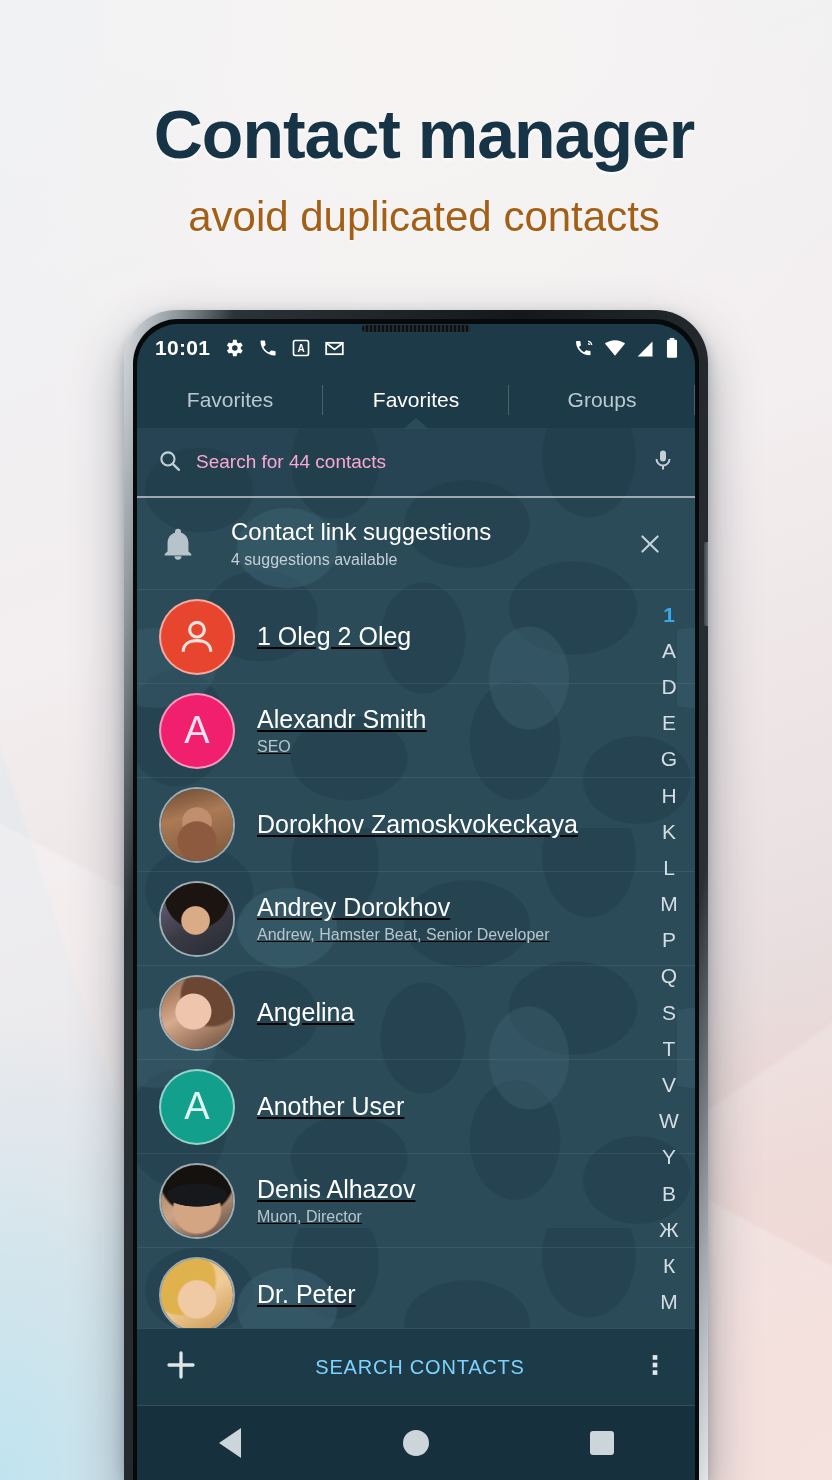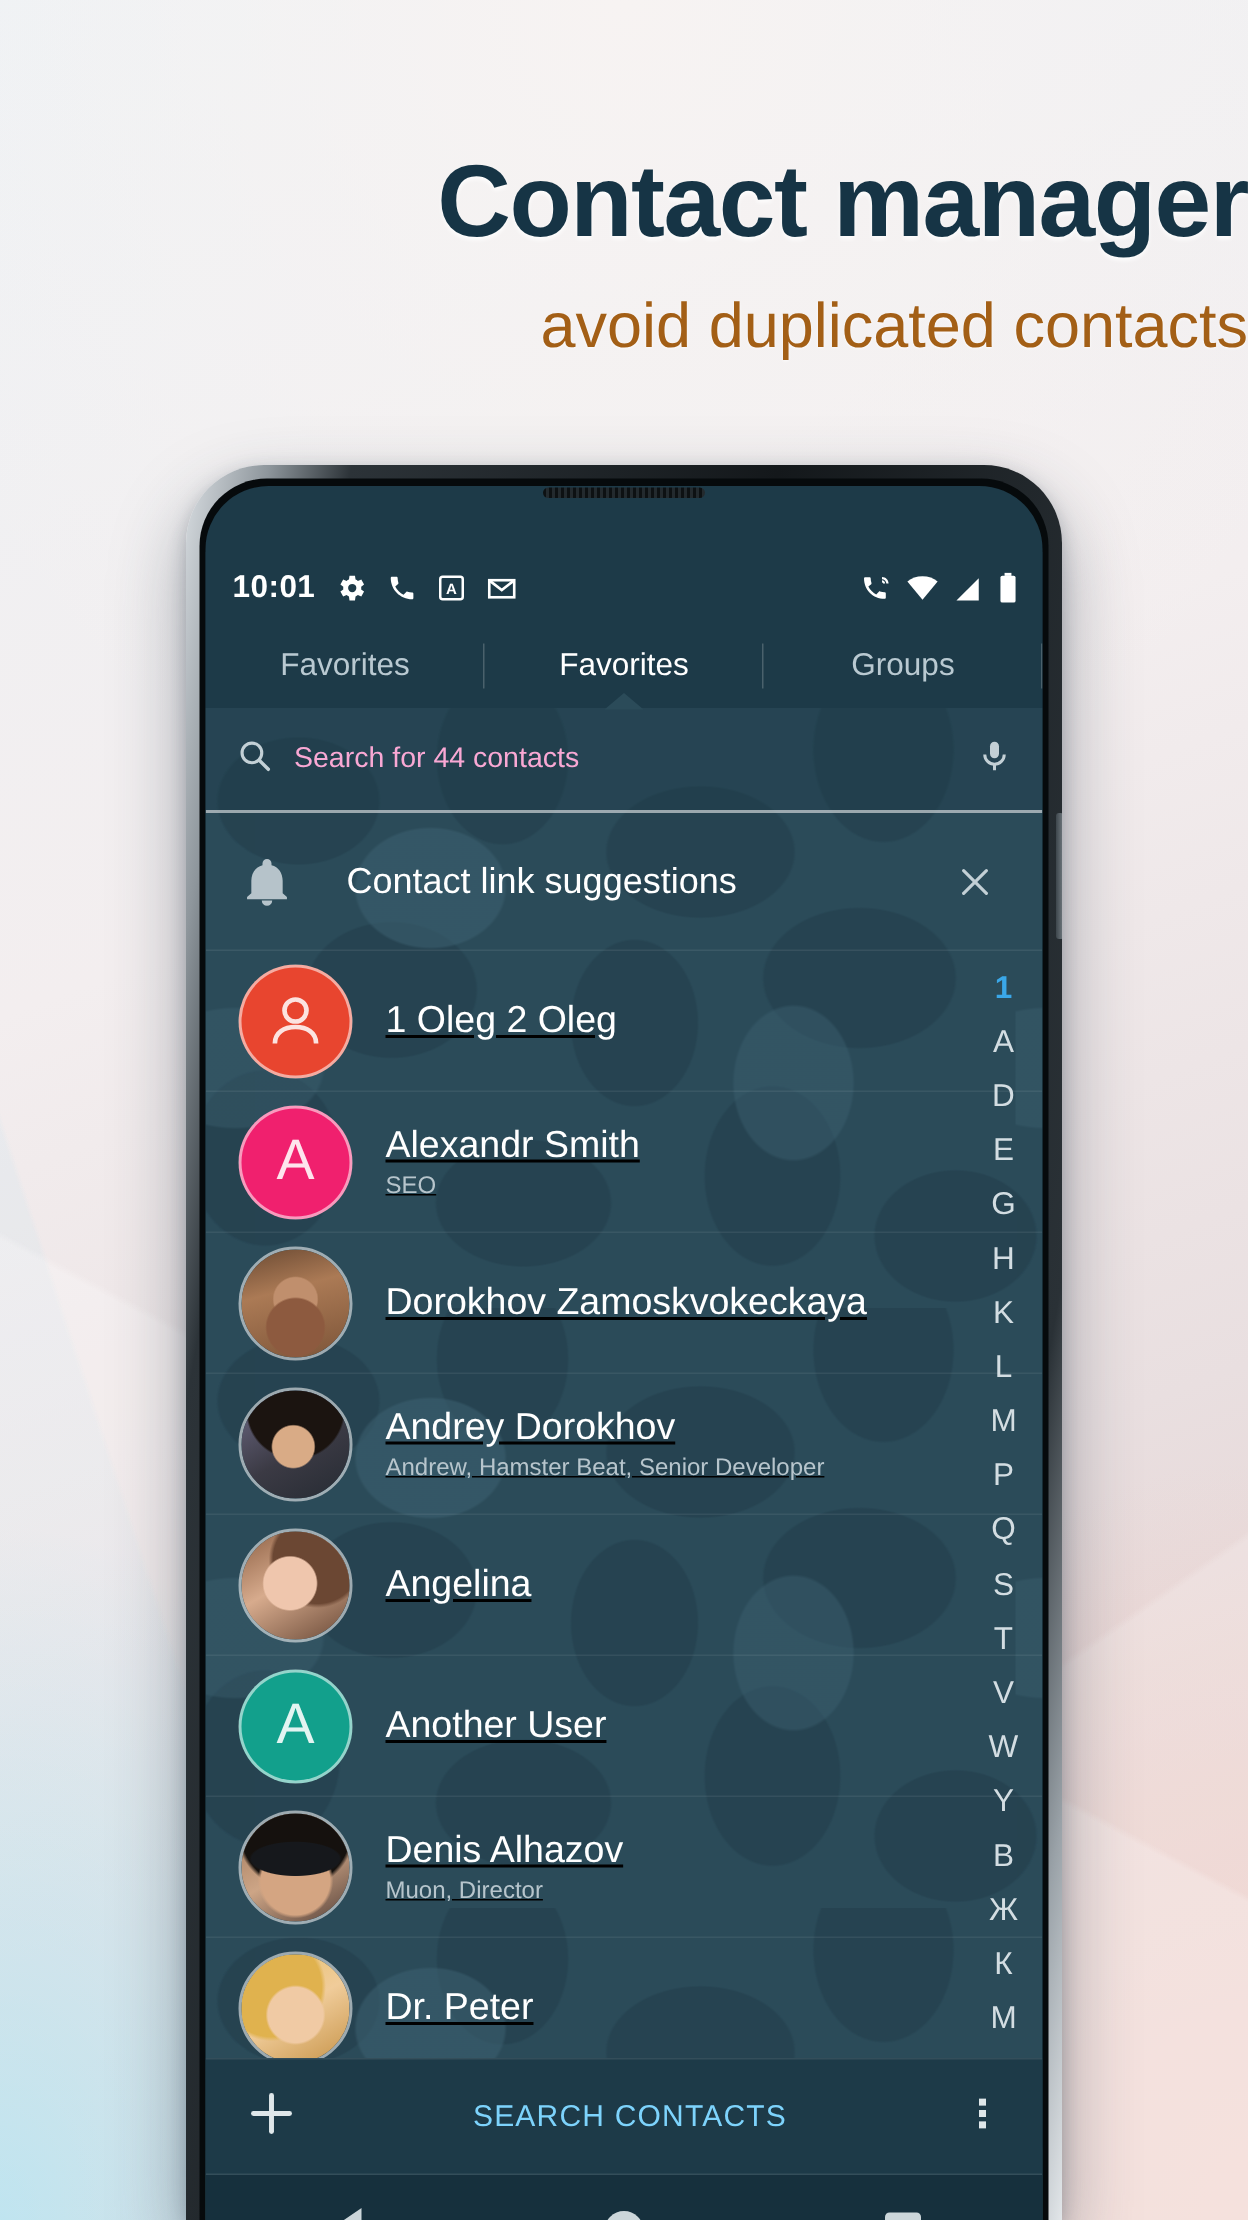--- a/index.html
+++ b/index.html
@@ -23,21 +23,21 @@
   #bg:after{
     content:""; position:absolute; inset:0;
     background:
       linear-gradient(28deg, rgba(255,255,255,.30) 0 34%, rgba(255,255,255,0) 34.3%),
       linear-gradient(-35deg, rgba(255,255,255,.22) 0 22%, rgba(255,255,255,0) 22.3%),
       linear-gradient(72deg, rgba(190,225,238,.20) 0 18%, rgba(0,0,0,0) 18.3%);
     opacity:.85;
   }
 
   
-  .headline-wrap { position:absolute; top:0; left:16px; right:0; text-align:right; z-index:5; }
+  .headline-wrap { position:absolute; top:0; left:16px; right:0; text-align:center; z-index:5; }
   #title {
     font-size:68px; font-weight:bold; color:#163445;
     letter-spacing:-1px; line-height:1; margin-top:100px;
     text-shadow:0 2px 3px rgba(255,255,255,.85);
   }
   #subtitle {
     font-size:42px; color:#a35f16; margin-top:28px; line-height:1;
     text-shadow:0 1px 2px rgba(255,255,255,.8);
   }
 
@@ -76,21 +76,21 @@
     position:absolute; right:-1px; top:232px; width:5px; height:84px;
     border-radius:2px;
     background:linear-gradient(90deg,#3d464c,#737c82);
     z-index:40;
   }
 
   
   #statusbar {
     position:relative; height:48px; padding:0 16px 0 18px;
     display:flex; align-items:center; gap:13px;
-    background:#1d3a48; color:#fff; z-index:20;margin-top:44px;
+    background:#1d3a48; color:#fff; z-index:20;
   }
   #clock { font-size:21px; font-weight:bold; letter-spacing:.3px; }
   .sb-ic { display:flex; align-items:center; }
   #sb-right { margin-left:auto; display:flex; align-items:center; gap:9px; }
 
   
   #tabs {
     position:relative; display:flex; background:#1d3a48; height:56px; z-index:20;
   }
   .tab {
@@ -339,20 +339,21 @@
         </div>
 
         <div id="suggestion">
           <div id="sug-bell">
             <svg width="38" height="38" viewBox="0 0 24 24">
                 <path fill="#b6c3ca" d="M12 22a2.2 2.2 0 0 0 2.2-2.2H9.8A2.2 2.2 0 0 0 12 22zm6.6-5.3v-5.2c0-3.2-1.7-5.9-4.7-6.6v-.7a1.9 1.9 0 1 0-3.8 0v.7c-3 .7-4.7 3.4-4.7 6.6v5.2L3.6 18.3v1h16.8v-1l-1.8-1.6z"></path>
               </svg>
           </div>
           <div id="sug-text">
             <div id="sug-title">Contact link suggestions</div>
+            <div id="sug-sub">4 suggestions available</div>
           </div>
           <div id="sug-close">
             <svg width="26" height="26" viewBox="0 0 24 24">
                 <line x1="5" y1="5" x2="19" y2="19" stroke="#c3d0d6" stroke-width="2" stroke-linecap="round"></line>
                 <line x1="19" y1="5" x2="5" y2="19" stroke="#c3d0d6" stroke-width="2" stroke-linecap="round"></line>
               </svg>
           </div>
         </div>
 
         <div id="list">

